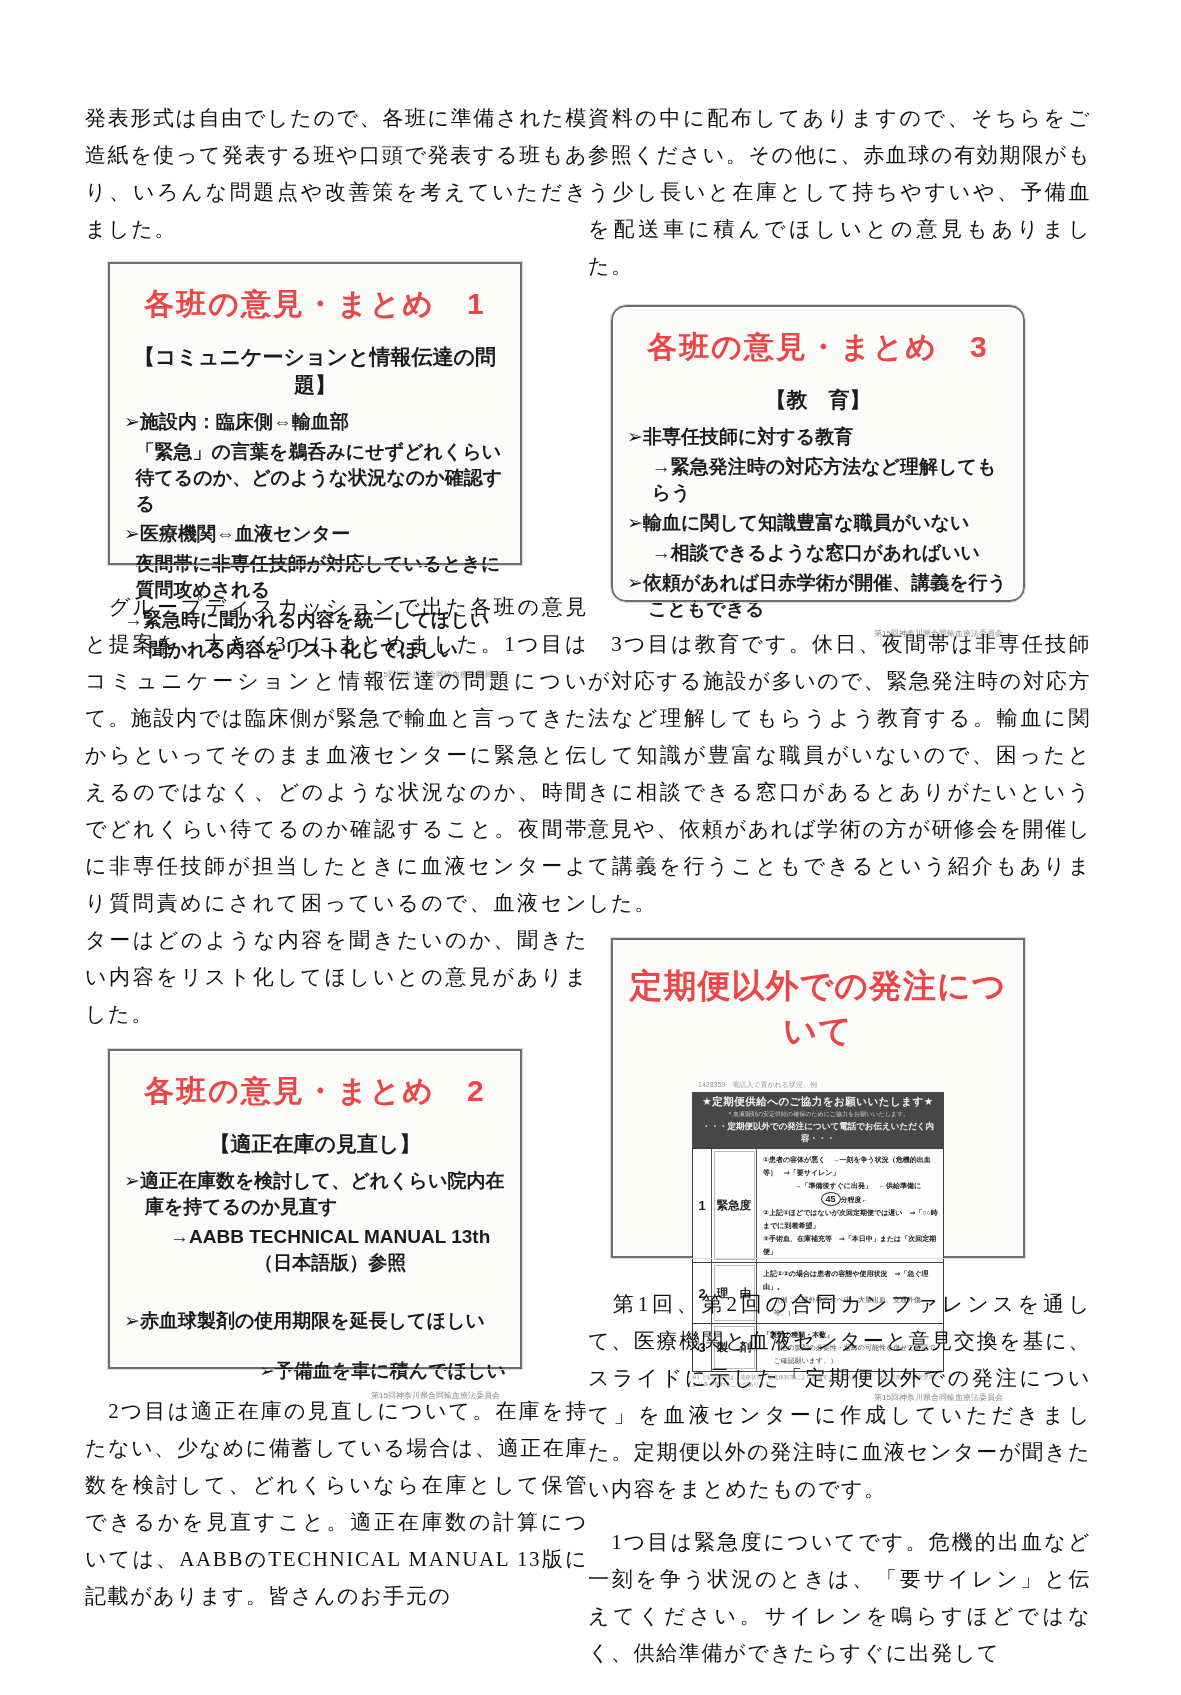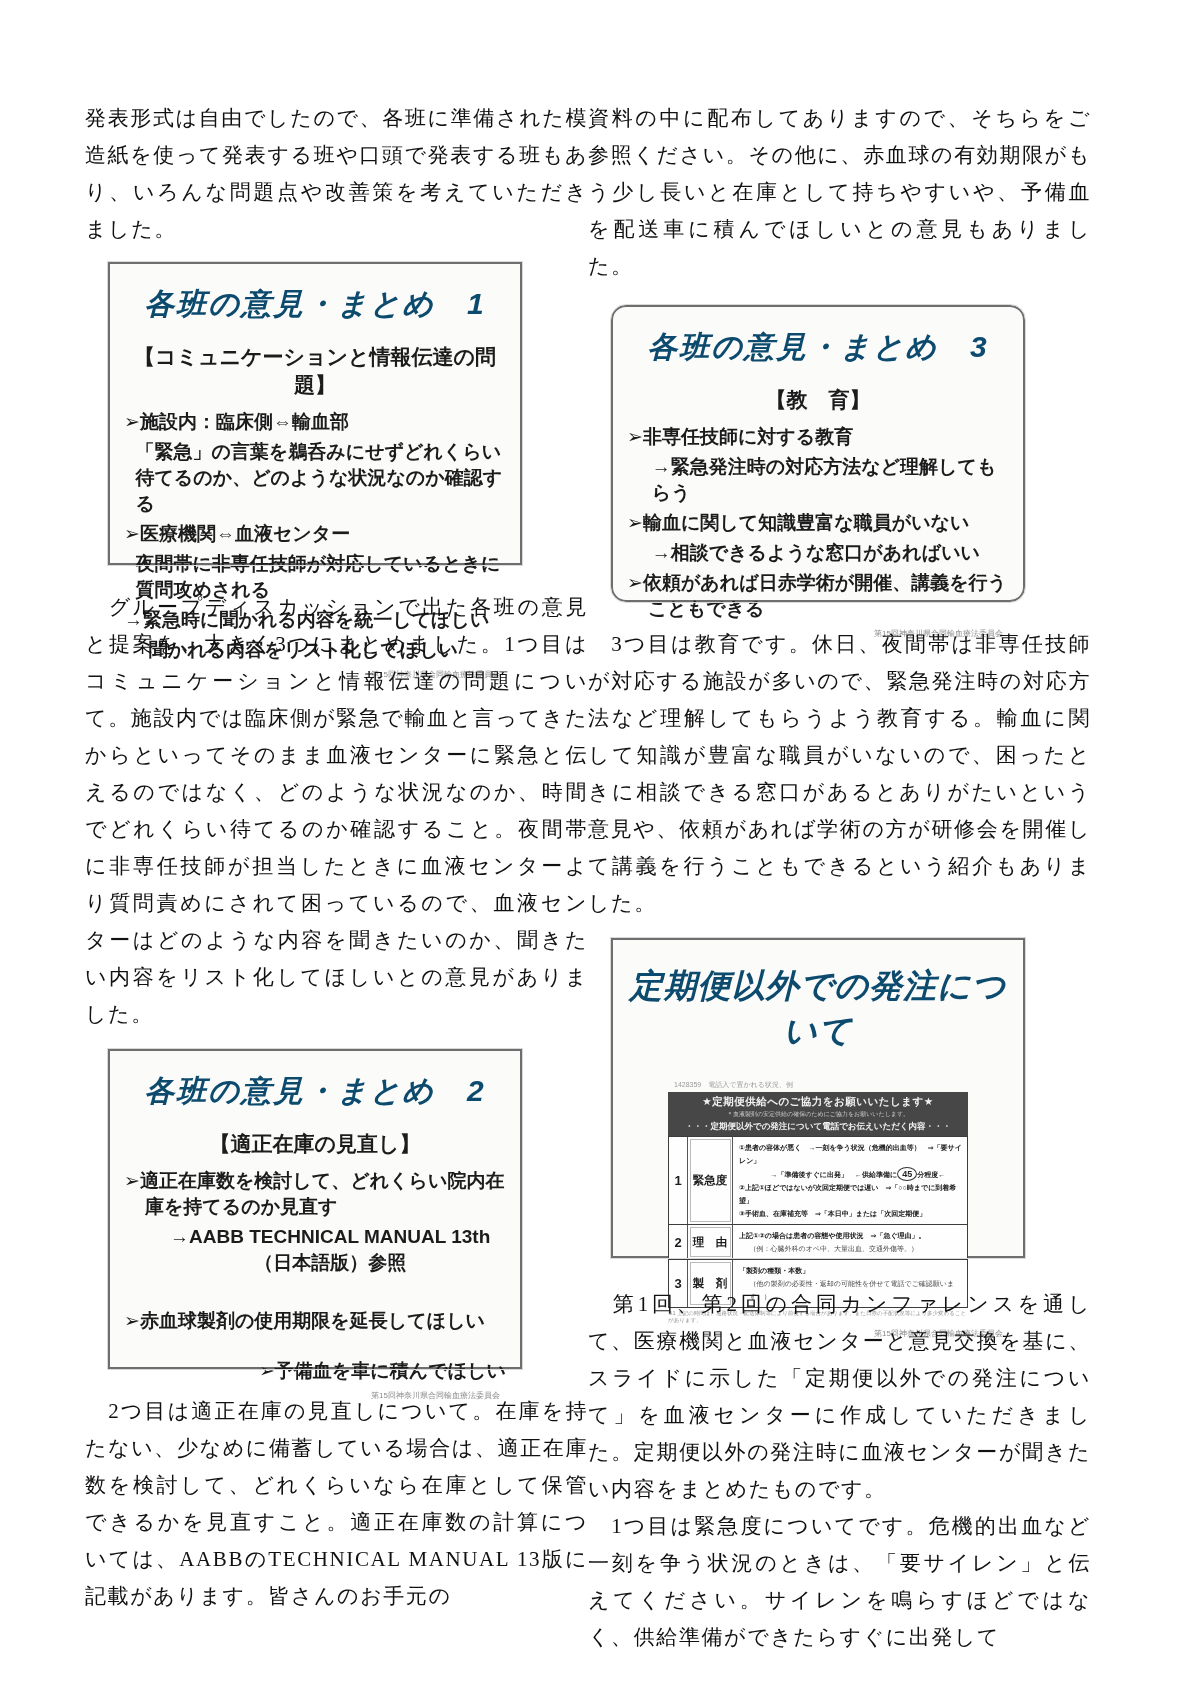--- a/index.html
+++ b/index.html
@@ -35,22 +35,21 @@
     font-family:"Liberation Sans","DejaVu Sans",sans-serif;
     padding:16px 14px 4px 14px;
     color:#1c1c1c;
   }
   .slide-title{
     text-align:center;
     font-size:30px;
     font-weight:600;
     letter-spacing:2px;
     margin:4px 0 18px 0;
-    color:#0c4a6e;
-    font-style:italic;
+    color:#ef4444;
   }
   .slide-sub{
     text-align:center;
     font-size:21px;
     font-weight:700;
     margin:0 0 8px 0;
   }
   .s-line{
     font-size:19px;
     font-weight:700;
@@ -68,21 +67,21 @@
     margin-top:auto;
     text-align:right;
     font-size:8px;
     color:#8a8a8a;
     letter-spacing:0;
     padding:4px 6px 2px 0;
     font-weight:400;
   }
   
   .s4-title{font-size:33px;font-weight:700;letter-spacing:1px;margin:8px 0 26px 0;text-align:center;}
-  .notice{width:300px;margin:0 auto;}
+  .notice{width:252px;margin:0 auto;}
   .notice-caption{font-size:7px;color:#9a9a9a;margin:0 0 2px 6px;letter-spacing:0;font-weight:400;}
   .banner{
     background:#474747;color:#f2f2f2;
     text-align:center;padding:3px 2px;
   }
   .banner .b1{font-size:10.5px;font-weight:700;letter-spacing:0.5px;}
   .banner .b2{font-size:6px;color:#cfcfcf;margin-top:1px;}
   .banner .b3{font-size:8.5px;font-weight:700;margin-top:2px;}
   .ntable{
     border:1.5px solid #3c3c3c;
@@ -107,20 +106,21 @@
   .n-line{font-size:7px;font-weight:700;line-height:13px;color:#222;letter-spacing:0;}
   .n-line.shift{padding-left:4.5em;}
   .n-line.small{font-weight:400;color:#444;padding-left:1.5em;}
   .circ45{
     display:inline-block;
     border:1.2px solid #333;
     border-radius:50%;
     padding:1px 4px;
     font-size:9px;font-weight:700;
     line-height:10px;
+    margin-left:26px;
   }
   .n-note{font-size:5.5px;color:#8f8f8f;margin-top:2px;line-height:7px;letter-spacing:0;font-weight:400;}
   
   .mt14{margin-top:14px;} .mt20{margin-top:20px;border-radius:15px;} .mt24{margin-top:24px;}
   .mt16{margin-top:16px;} .mt28{margin-top:28px;}
   .h300{height:303px;} .h318{height:320px;} .h296{height:297px;} .h320{height:320px;}
 </style>
 </head>
 <body>
 
@@ -219,17 +219,17 @@
             </div>
           </div>
 
           <div class="n-note">※1 上記の時間は、道路状況・配送体制等により前後する場合があります。また日赤の手配状況等により多少変わることがあります。</div>
         </div>
 
         <div class="slide-footer">第15回神奈川県合同輸血療法委員会</div>
       </div>
 
       <p class="body-para mt28">　第1回、第2回の合同カンファレンスを通して、医療機関と血液センターと意見交換を基に、スライドに示した「定期便以外での発注について」を血液センターに作成していただきました。定期便以外の発注時に血液センターが聞きたい内容をまとめたものです。</p>
-      <p class="body-para" style="margin-top:0;">　1つ目は緊急度についてです。危機的出血など一刻を争う状況のときは、「要サイレン」と伝えてください。サイレンを鳴らすほどではなく、供給準備ができたらすぐに出発して</p>
+      <p class="body-para" style="margin-top:16px;">　1つ目は緊急度についてです。危機的出血など一刻を争う状況のときは、「要サイレン」と伝えてください。サイレンを鳴らすほどではなく、供給準備ができたらすぐに出発して</p>
     </div>
 
   </div>
 </div>
 
 </body></html>

